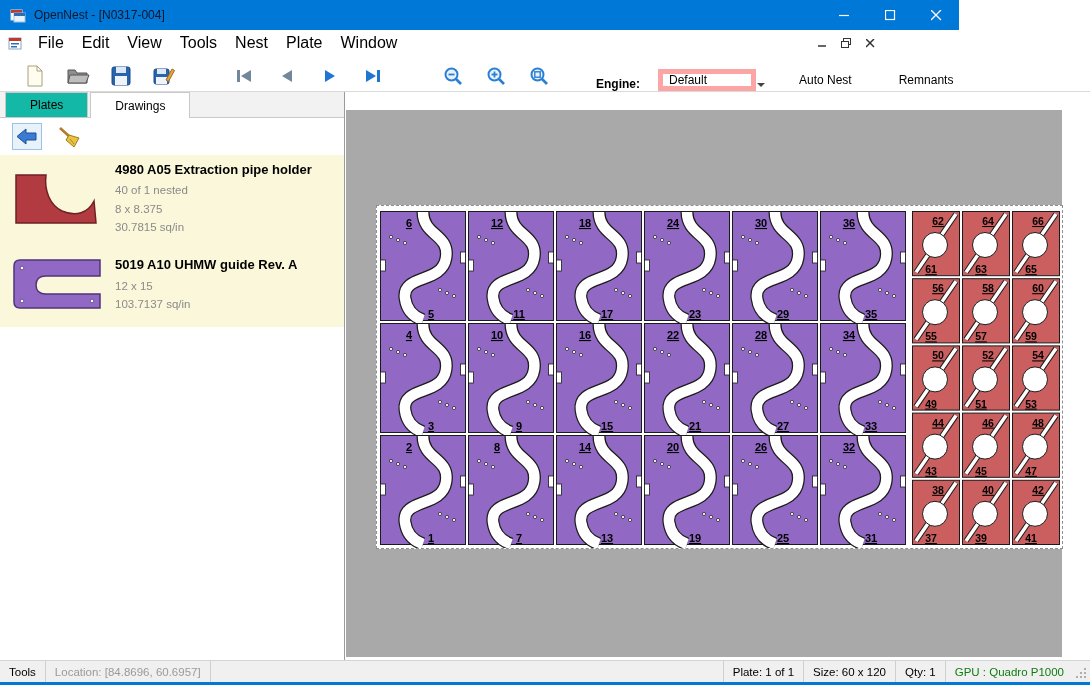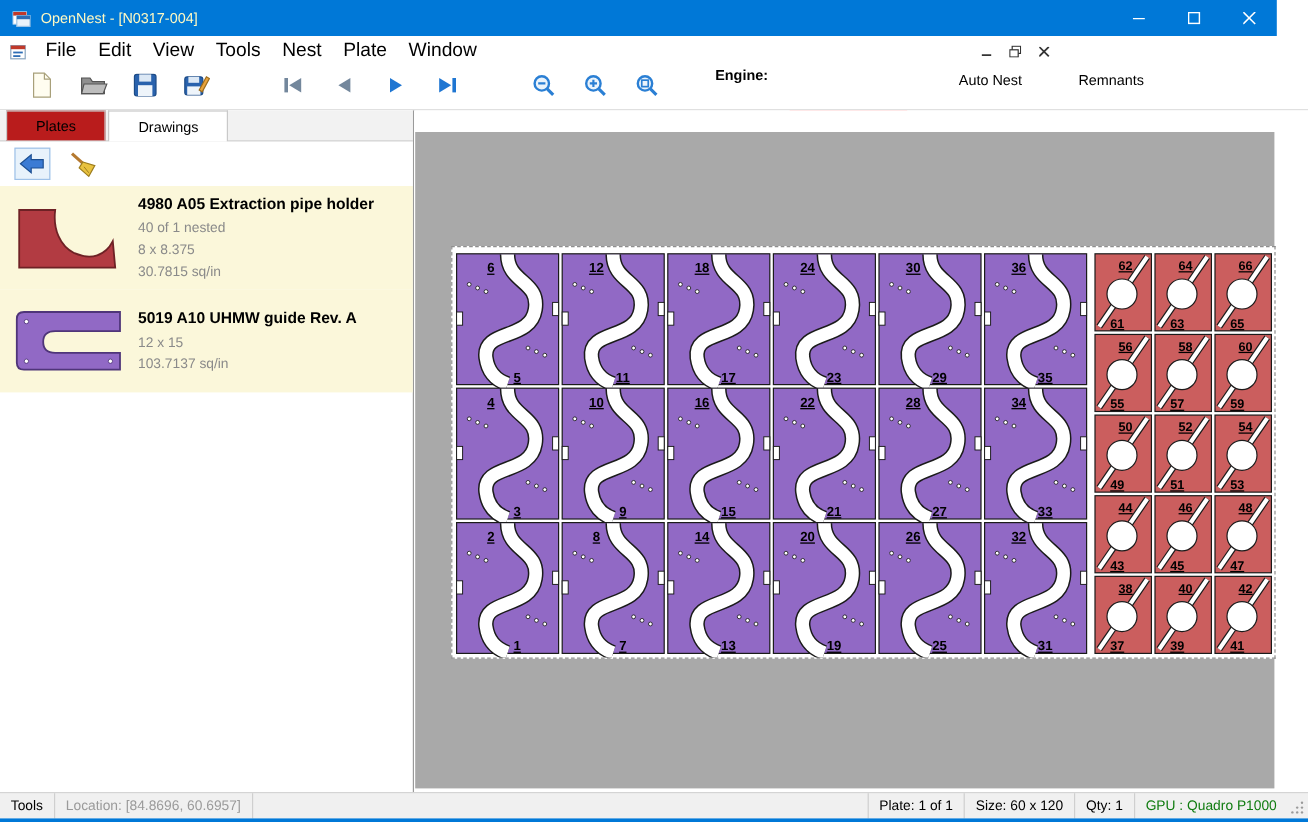--- a/index.html
+++ b/index.html
@@ -1,46 +1,46 @@
 <!DOCTYPE html>
 <html><head>
 <meta charset="utf-8">
 <style>
   *{margin:0;padding:0;box-sizing:border-box;}
   html,body{width:1090px;height:685px;font-family:"Liberation Sans",sans-serif;overflow:hidden;background:#fff;position:relative;}
 
   
-  .titlebar{position:absolute;left:0;top:0;width:1064px;height:30px;background:#0078d7;display:flex;align-items:center;color:#fef9c3;justify-content:center;}
+  .titlebar{position:absolute;left:0;top:0;width:959px;height:30px;background:#0078d7;display:flex;align-items:center;color:#0f172a;justify-content:center;}
   .titlebar .app-icon{margin:0 8px 0 10px;flex:0 0 auto;}
   .titlebar .title{font-size:12px;}
   .tb-btns{margin-left:auto;display:flex;height:100%;}
   .tb-btn{width:46px;height:100%;display:flex;align-items:center;justify-content:center;}
 
   
   .menubar{position:absolute;left:0;top:30px;width:890px;height:26px;background:#fff;display:flex;align-items:center;font-size:16px;color:#000;}
   .menubar .mdi-icon{margin:0 6px 0 8px;}
   .menu-item{padding:5px 9px;cursor:default;}
   .mdi-btns{margin-left:auto;display:flex;align-items:center;padding-right:8px;}
   .mdi-btn{width:24px;height:20px;display:flex;align-items:center;justify-content:center;}
 
   
-  .toolbar{position:absolute;left:0;top:56px;width:1090px;height:36px;background:#fff;border-bottom:1px solid #d9d9d9;display:flex;align-items:flex-start;font-size:12px;gap:11px;}
+  .toolbar{position:absolute;left:0;top:56px;width:1090px;height:36px;background:#fff;border-bottom:1px solid #d9d9d9;display:flex;align-items:flex-end;font-size:12px;gap:11px;}
   .tbtn{width:32px;height:30px;display:flex;align-items:center;justify-content:center;}
   .tgap{width:26px;}
   .sgap{width:8px;}
   .engine-label{font-weight:bold;margin:0 7px 0 30px;}
   .engine-combo{width:98px;height:22px;border:5px solid #fca5a5;background:#fff;display:flex;align-items:center;padding-left:6px;position:relative;margin-top:36px;}
   .engine-combo .arrow{position:absolute;right:-14px;top:9px;width:0;height:0;border-left:4px solid transparent;border-right:4px solid transparent;border-top:4px solid #444;}
   .flat-btn{margin-left:26px;padding:4px 6px;}
   .flat-btn.second{margin-left:24px;}
 
   
   .sidebar{position:absolute;left:0;top:92px;width:345px;height:568px;background:#fff;border-right:1px solid #9a9a9a;}
   .tabstrip{position:absolute;top:0;left:0;width:100%;height:26px;background:#f2f2f2;border-bottom:1px solid #c9c9c9;display:flex;align-items:flex-end;padding-left:5px;font-size:12px;}
-  .tab{padding:5px 24px;border:1px solid #c9c9c9;border-bottom:none;background:#b91c1c;margin-right:2px;cursor:default;}
+  .tab{padding:5px 24px;border:1px solid #c9c9c9;border-bottom:none;background:#14b8a6;margin-right:2px;cursor:default;}
   .tab.active{background:#fff;position:relative;top:1px;padding-top:6px;}
   .side-toolbar{position:absolute;top:26px;left:0;width:100%;height:37px;background:#fff;display:flex;align-items:center;padding-left:12px;gap:12px;}
   .side-tool{width:30px;height:27px;display:flex;align-items:center;justify-content:center;}
   .side-tool.framed{border:1px solid #9ec1e8;background:#e8f2fb;}
   .parts-list{position:absolute;top:63px;left:0;width:100%;}
   .part-item{display:flex;background:#fbf7da;height:86px;align-items:center;}
   .part-thumb{width:115px;display:flex;justify-content:center;align-items:center;flex:0 0 auto;}
   .part-info{font-size:11.5px;color:#8a8a8a;line-height:1.6;}
   .part-title{font-size:13px;font-weight:bold;color:#000;margin-bottom:1px;}
 

